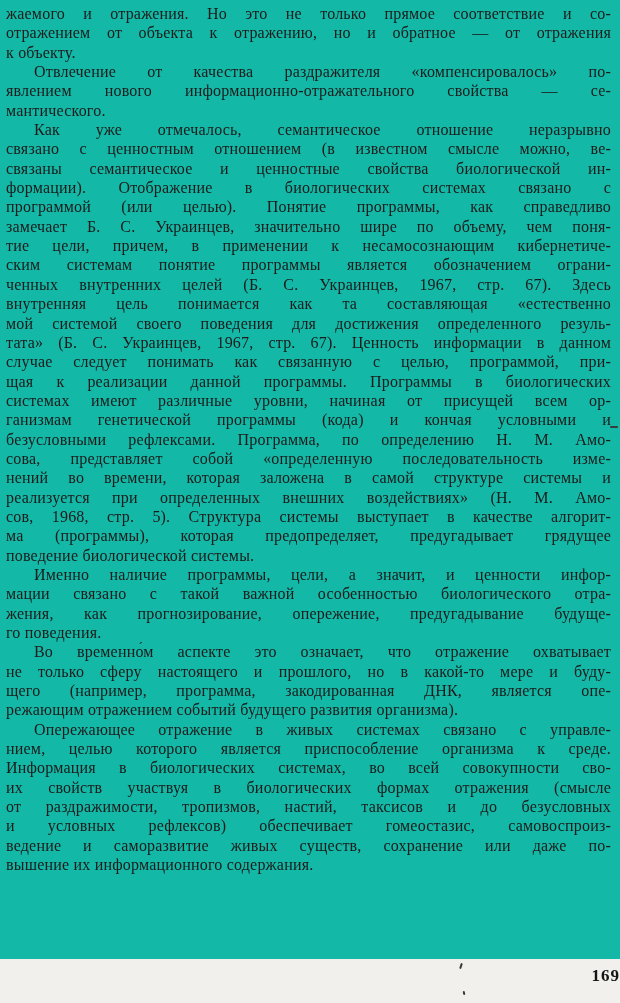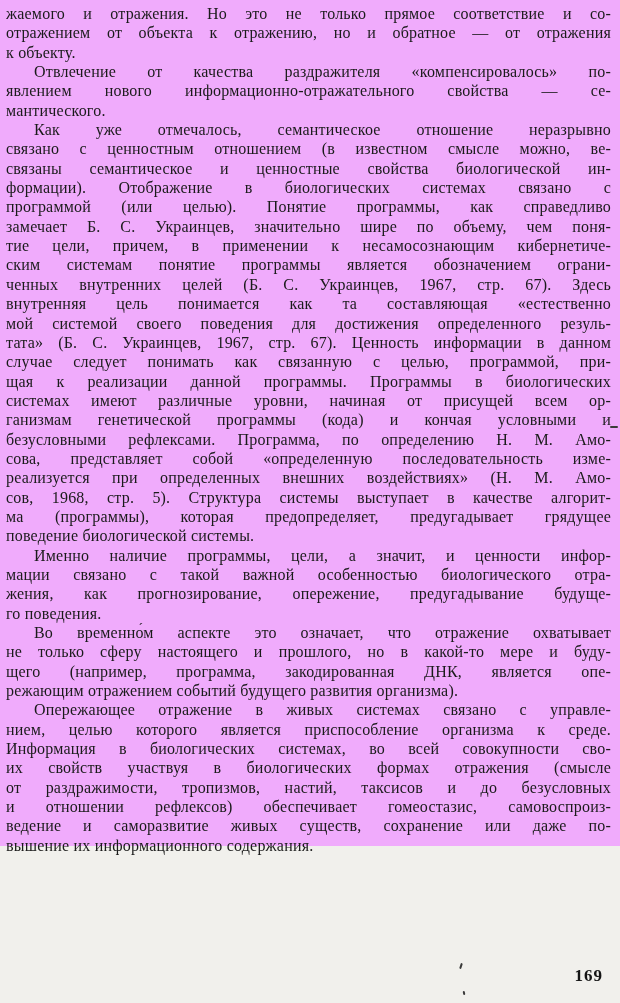--- a/index.html
+++ b/index.html
@@ -10,22 +10,22 @@
     width: 620px;
     height: 1003px;
     background: #f1f0ec;
     font-family: "Liberation Serif", "DejaVu Serif", serif;
     color: #1b1b1b;
     overflow: hidden;
   }
   .page {
     position: relative;
     width: 620px;
-    height: 846px;
-    background: #f0abfc;
+    height: 959px;
+    background: #14b8a6;
   }
   .text-column {
     position: absolute;
     left: 6px;
     right: 9px;
     top: 4px;
   }
   .para {
     margin: 0;
     padding: 0;
@@ -43,21 +43,21 @@
   .ln.last {
     text-align: left;
     text-align-last: left;
   }
   .ln.indent {
     text-indent: 28px;
   }
   .page-number {
     position: absolute;
     top: 966px;
-    right: 17px;
+    right: 0;
     font-size: 17px;
     font-weight: 700;
     letter-spacing: 1px;
     color: #151515;
   }
   .speckle {
     position: absolute;
     background: #3a3a3a;
   }
   .speckle-a {
@@ -105,20 +105,21 @@
         <div class="ln">ченных внутренних целей (Б. С. Украинцев, 1967, стр. 67). Здесь</div>
         <div class="ln">внутренняя цель понимается как та составляющая «естественно</div>
         <div class="ln">мой системой своего поведения для достижения определенного резуль-</div>
         <div class="ln">тата» (Б. С. Украинцев, 1967, стр. 67). Ценность информации в данном</div>
         <div class="ln">случае следует понимать как связанную с целью, программой, при-</div>
         <div class="ln">щая к реализации данной программы. Программы в биологических</div>
         <div class="ln">системах имеют различные уровни, начиная от присущей всем ор-</div>
         <div class="ln">ганизмам генетической программы (кода) и кончая условными и</div>
         <div class="ln">безусловными рефлексами. Программа, по определению Н. М. Амо-</div>
         <div class="ln">сова, представляет собой «определенную последовательность изме-</div>
+        <div class="ln">нений во времени, которая заложена в самой структуре системы и</div>
         <div class="ln">реализуется при определенных внешних воздействиях» (Н. М. Амо-</div>
         <div class="ln">сов, 1968, стр. 5). Структура системы выступает в качестве алгорит-</div>
         <div class="ln">ма (программы), которая предопределяет, предугадывает грядущее</div>
         <div class="ln last">поведение биологической системы.</div>
       </div>
       <div class="para">
         <div class="ln indent">Именно наличие программы, цели, а значит, и ценности инфор-</div>
         <div class="ln">мации связано с такой важной особенностью биологического отра-</div>
         <div class="ln">жения, как прогнозирование, опережение, предугадывание будуще-</div>
         <div class="ln last">го поведения.</div>
@@ -128,21 +129,21 @@
         <div class="ln">не только сферу настоящего и прошлого, но в какой-то мере и буду-</div>
         <div class="ln">щего (например, программа, закодированная ДНК, является опе-</div>
         <div class="ln last">режающим отражением событий будущего развития организма).</div>
       </div>
       <div class="para">
         <div class="ln indent">Опережающее отражение в живых системах связано с управле-</div>
         <div class="ln">нием, целью которого является приспособление организма к среде.</div>
         <div class="ln">Информация в биологических системах, во всей совокупности сво-</div>
         <div class="ln">их свойств участвуя в биологических формах отражения (смысле</div>
         <div class="ln">от раздражимости, тропизмов, настий, таксисов и до безусловных</div>
-        <div class="ln">и отношении рефлексов) обеспечивает гомеостазис, самовоспроиз-</div>
+        <div class="ln">и условных рефлексов) обеспечивает гомеостазис, самовоспроиз-</div>
         <div class="ln">ведение и саморазвитие живых существ, сохранение или даже по-</div>
         <div class="ln last">вышение их информационного содержания.</div>
       </div>
     </div>
   <div class="page-number">169</div>
   <div class="speckle speckle-a"></div>
   <div class="speckle speckle-b"></div>
   <div class="speckle speckle-dash"></div>
 </div>
 

